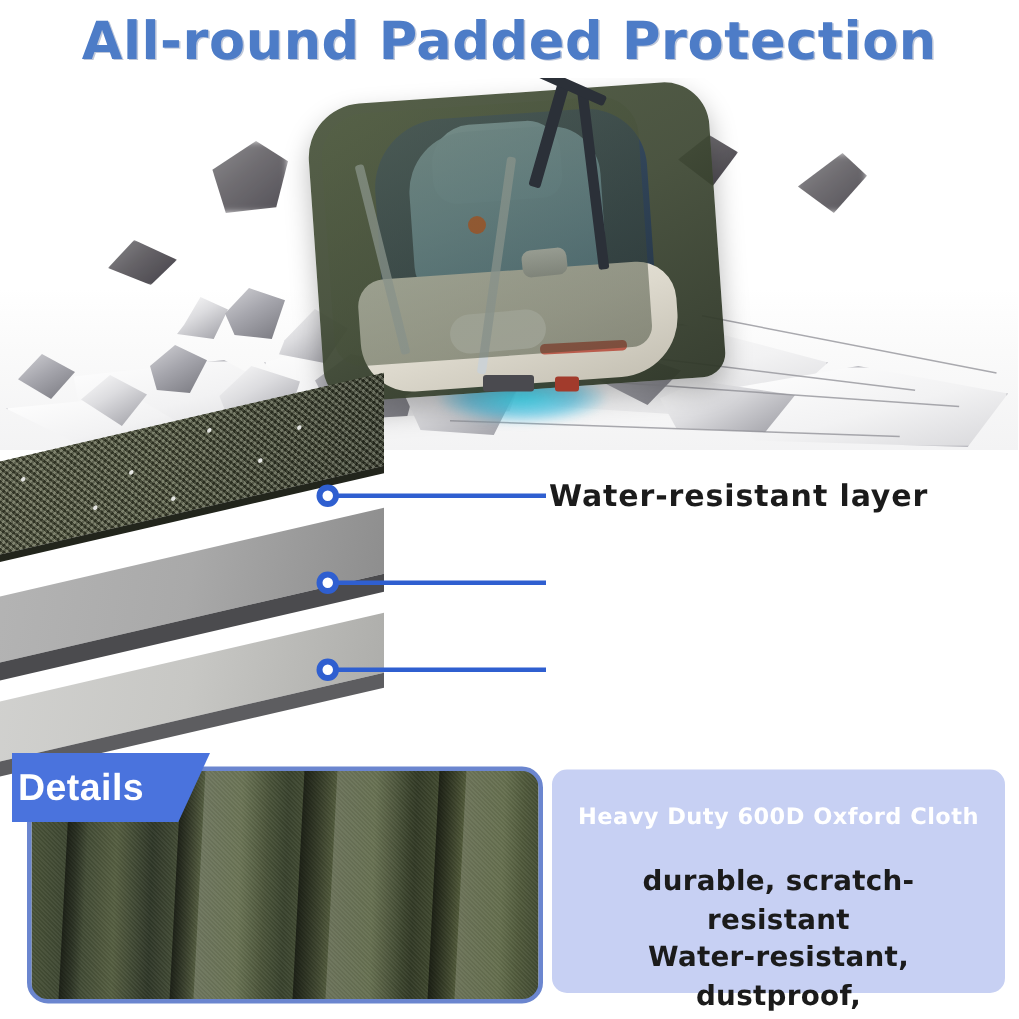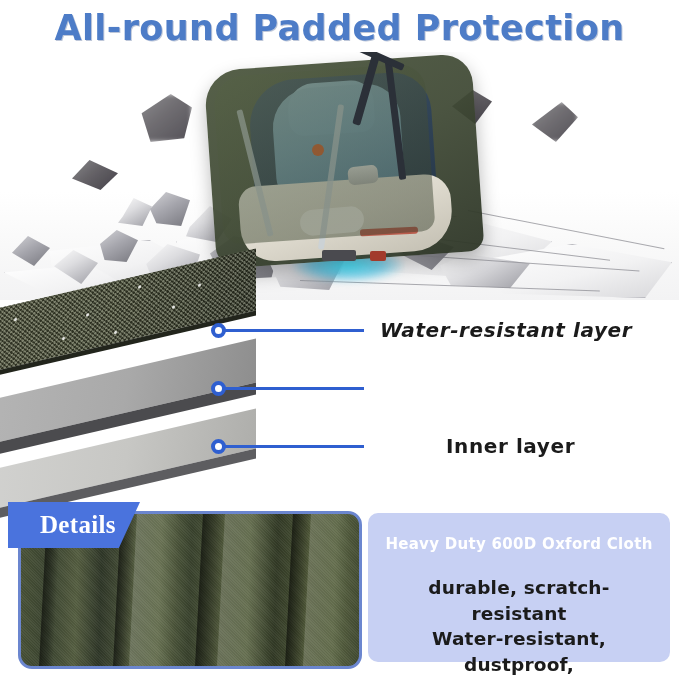--- a/index.html
+++ b/index.html
@@ -312,22 +312,22 @@
   .details-badge {
     position: absolute;
     left: 8px; top: 502px;
     width: 132px; height: 46px;
     background: #4a73dd;
     clip-path: polygon(0 0, 100% 0, 84% 100%, 0 100%);
     display: flex;
     align-items: center;
   }
   .details-badge span {
-    margin-left: 32px;
-    font-family: Liberation Serif, serif;
+    margin-left: 4px;
+    font-family: Liberation Sans, sans-serif;
     font-size: 25px;
     font-weight: bold;
     color: #ffffff;
     letter-spacing: 0.3px;
   }
 
   .info-box {
     position: absolute;
     left: 368px; top: 513px;
     width: 302px; height: 149px;
@@ -428,28 +428,27 @@
       <div class="speck" style="left:96px;  top:44px;"></div>
       <div class="speck" style="left:148px; top:50px;"></div>
       <div class="speck" style="left:232px; top:22px;"></div>
     </div>
     <div class="layer layer-mid"></div>
     <div class="layer layer-bot"></div>
   </div>
 
   <div class="marker" style="left:211px; top:323px;"></div>
   <div class="callout-line" style="left:224px; top:329px; width:140px;"></div>
-  <div class="callout-text" style="left:380px; top:318px;font-style:italic;">Water-resistant layer</div>
+  <div class="callout-text" style="left:366px; top:318px;">Water-resistant layer</div>
 
   <div class="marker" style="left:211px; top:381px;"></div>
   <div class="callout-line" style="left:224px; top:387px; width:140px;"></div>
 
   <div class="marker" style="left:211px; top:439px;"></div>
   <div class="callout-line" style="left:224px; top:445px; width:140px;"></div>
-  <div class="callout-text" style="left:446px; top:434px;">Inner layer</div>
 
   <div class="detail-photo">
     <div class="weave"></div>
     <div class="fold" style="left:96px;  width:16px;"></div>
     <div class="fold-light" style="left:112px; width:44px;"></div>
     <div class="fold" style="left:178px; width:22px;"></div>
     <div class="fold-light" style="left:200px; width:50px;"></div>
     <div class="fold" style="left:268px; width:18px;"></div>
     <div class="fold-light" style="left:286px; width:40px;"></div>
     <div class="fold" style="left:22px;  width:14px;"></div>

